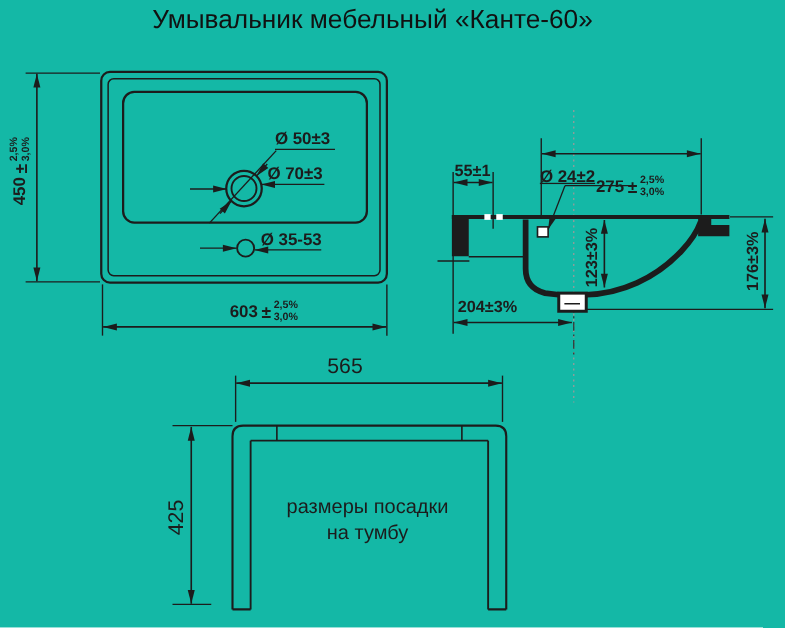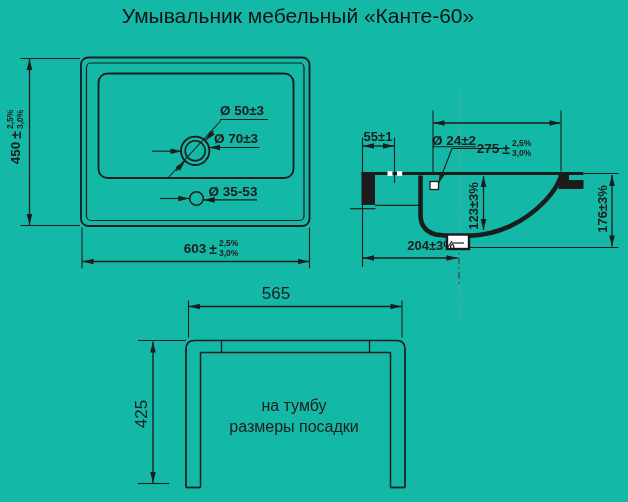--- a/index.html
+++ b/index.html
@@ -150,22 +150,22 @@
       <span class="pm">±</span>
     <span class="tol">
         <i>2,5%</i>
         <i>3,0%</i>
       </span>
   </div>
   <div class="lbl sm" style="left:378px;top:136px;">55±1</div>
   <div class="lbl" style="left:454px;top:141px;text-decoration:underline;">Ø 24±2</div>
   <div class="lbl sm rot" style="left:473px;top:206px;">123±3%</div>
   <div class="lbl sm rot" style="left:602px;top:209px;">176±3%</div>
-  <div class="lbl sm" style="left:390px;top:245px;margin-left:41px;">204±3%</div>
+  <div class="lbl sm" style="left:390px;top:245px;">204±3%</div>
 
   <div class="lbl plain17" style="left:276px;top:293px;text-align:right;">565</div>
   <div class="lbl plain17 rot" style="left:141px;top:414px;">425</div>
   <div class="note">
+    <div>размеры посадки</div>
     <div>на тумбу</div>
-    <div>размеры посадки</div>
   </div>
 
 </div>
 
 </body></html>

